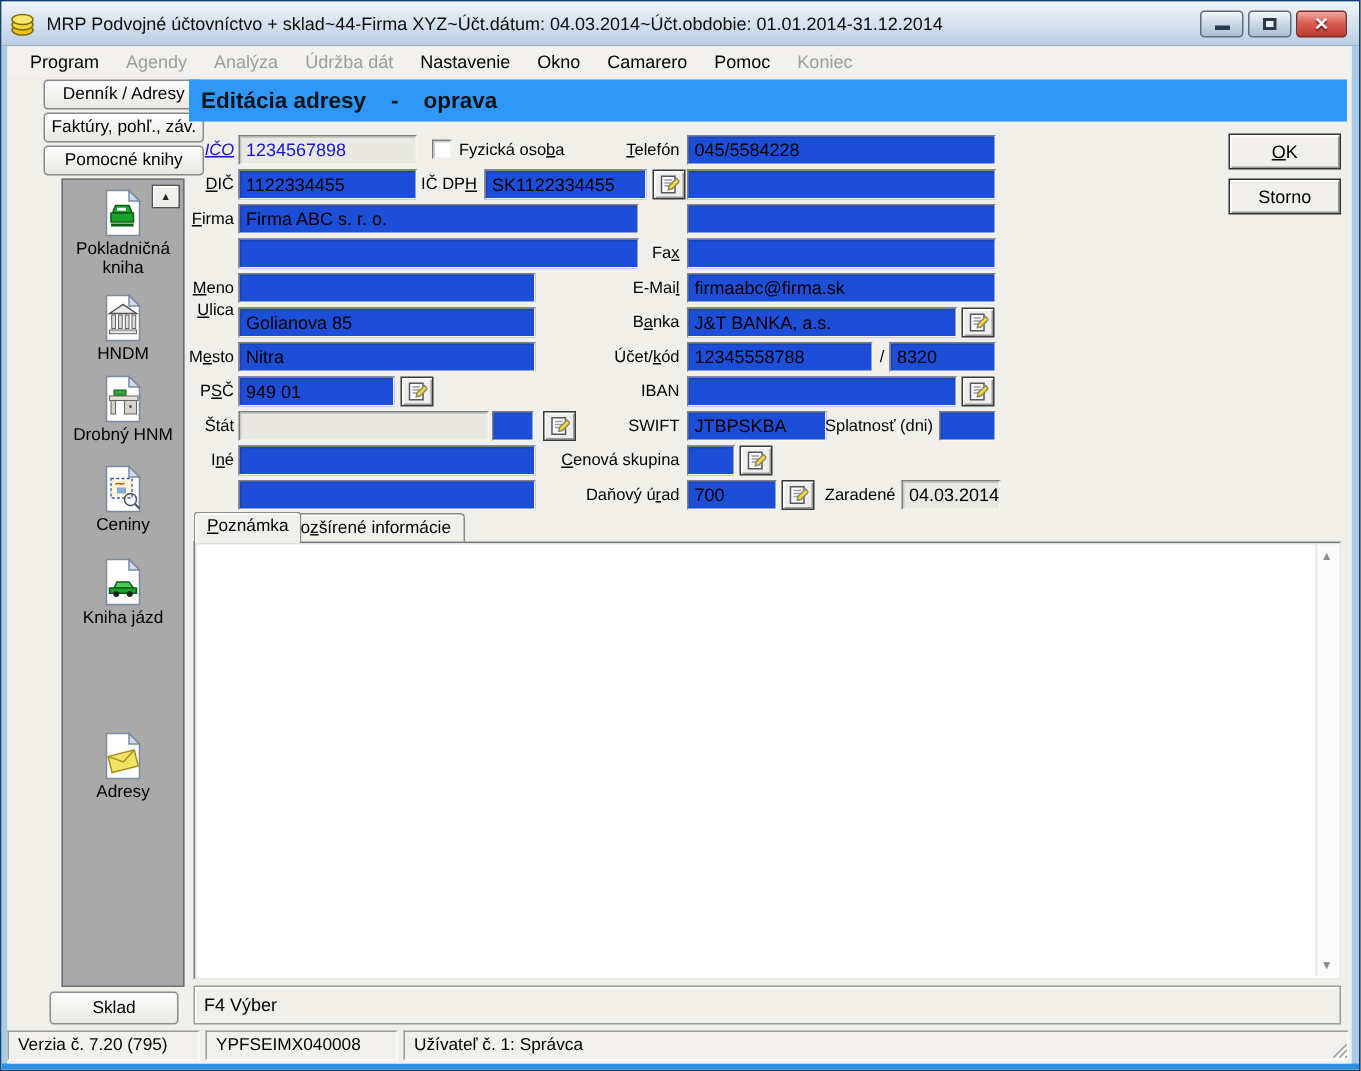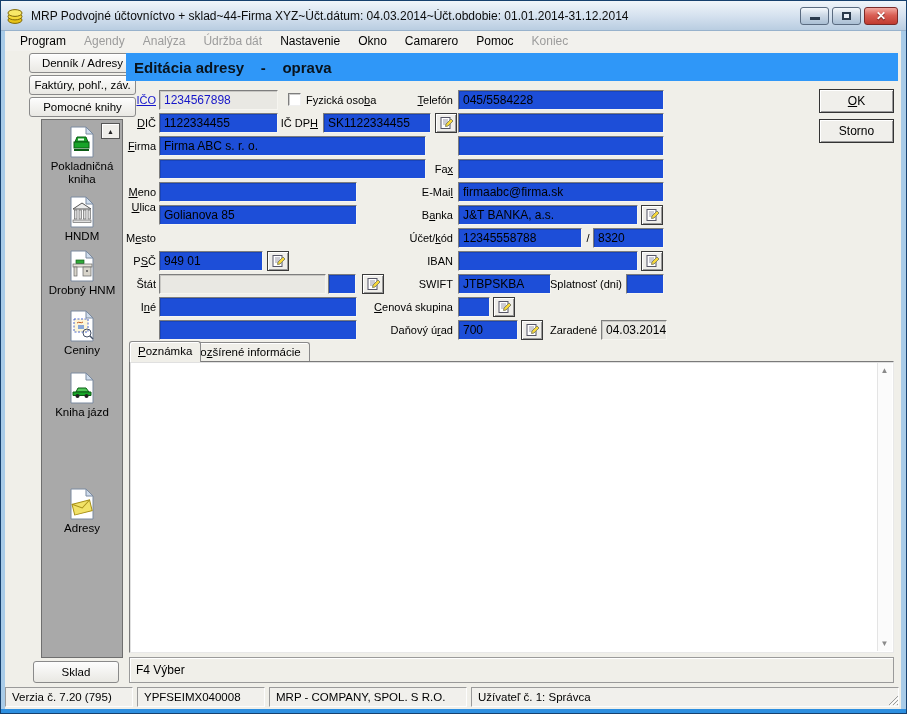--- a/index.html
+++ b/index.html
@@ -39,21 +39,21 @@
   .sklad-btn{position:absolute;left:28px;width:86px;bottom:0;height:22px;border:1px solid #8a8a8a;border-radius:3px;
     background:linear-gradient(#fdfdfd,#e9e8e3);font-size:11.5px;display:flex;align-items:center;justify-content:center;}
   
   .content{position:absolute;left:121px;top:20px;right:3px;bottom:26px;}
   .form-header{position:absolute;left:0;top:2px;right:0;height:28px;background:#2f97f8;
     display:flex;align-items:center;}
   .form-header span{font-size:15px;font-weight:bold;color:#09131c;padding-left:8px;white-space:pre;}
   .form-area{position:absolute;left:0;top:30px;right:0;bottom:0;}
   .lbl{position:absolute;height:20px;line-height:20px;font-size:11px;text-align:right;white-space:nowrap;color:#000;}
   .lbl u{text-decoration:underline;}
-  .link-lbl{color:#1414cc;text-decoration:underline;}
+  .link-lbl{color:#1414cc;text-decoration:underline;font-style:italic;}
   .tb{position:absolute;height:20px;background:#1d4ed8;border:1px solid;border-color:#7e7e7e #f6f5f0 #f6f5f0 #7e7e7e;
     box-shadow:inset 1px 1px 0 rgba(0,0,0,0.14);font-size:12px;line-height:16px;padding:1px 4px;color:#000;
     overflow:hidden;white-space:nowrap;}
   .tb.ro{background:#e9e8e3;}
   .tb.blue{color:#1616c8;}
   .ibtn{position:absolute;width:22px;height:20px;background:#efeeea;border:1px solid #3a3a3a;
     box-shadow:inset 1px 1px 0 #fff,inset -1px -1px 0 #9a9a9a;display:flex;align-items:center;justify-content:center;padding:0;}
   .pbtn{position:absolute;width:75px;height:24px;background:#f0efeb;border:1px solid #333;
     box-shadow:inset 1px 1px 0 #fff,inset -1px -1px 0 #9a9a9a;font-size:12px;display:flex;align-items:center;justify-content:center;}
   .pbtn u{text-decoration:underline;}
@@ -255,20 +255,21 @@
         <div class="tb" style="left:332px;top:124px;width:180px">J&amp;T BANKA, a.s.</div>
         <button class="ibtn" style="left:515px;top:124px">
           <svg width="14" height="14" viewBox="0 0 14 14">
             <rect x="2" y="1.5" width="9" height="11" fill="#fff" stroke="#556"></rect>
             <path d="M4 4h5M4 6h5M4 8h3" stroke="#99a" fill="none"></path>
             <path d="M7 8l5-5 2 2-5 5-2.5.5z" fill="#f8d838" stroke="#886"></path>
           </svg>
         </button>
 
         <div class="lbl" style="left:-30px;width:60px;top:147px">M<u>e</u>sto</div>
+        <div class="tb" style="left:33px;top:147px;width:198px">Nitra</div>
         <div class="lbl" style="left:230px;width:97px;top:147px">Účet/<u>k</u>ód</div>
         <div class="tb" style="left:332px;top:147px;width:124px">12345558788</div>
         <div class="lbl" style="left:458px;width:8px;top:147px;text-align:center">/</div>
         <div class="tb" style="left:467px;top:147px;width:71px">8320</div>
 
         <div class="lbl" style="left:-30px;width:60px;top:170px">P<u>S</u>Č</div>
         <div class="tb" style="left:33px;top:170px;width:104px">949 01</div>
         <button class="ibtn" style="left:141px;top:170px">
           <svg width="14" height="14" viewBox="0 0 14 14">
             <rect x="2" y="1.5" width="9" height="11" fill="#fff" stroke="#556"></rect>
@@ -343,21 +344,20 @@
         <div class="hintbar" style="left:3px;top:576px;width:765px">
           <span>F4 Výber</span>
         </div>
 
       </div>
     </div>
 
     <div class="statusbar">
       <div class="sseg" style="width:128px">Verzia č. 7.20 (795)</div>
       <div class="sseg" style="width:128px">YPFSEIMX040008</div>
-      <div class="sseg" style="width:198px">MRP - COMPANY, SPOL. S R.O.</div>
       <div class="sseg" style="flex:1">Užívateľ č. 1: Správca</div>
       <svg class="grip" width="13" height="13" viewBox="0 0 13 13">
         <path d="M11 2L2 11M11 6L6 11M11 10l-1 1" stroke="#9a9a9a" fill="none"></path>
         <path d="M12 3L3 12M12 7L7 12M12 11l-1 1" stroke="#fff" fill="none"></path>
       </svg>
     </div>
 
   </div>
 </div>
 

